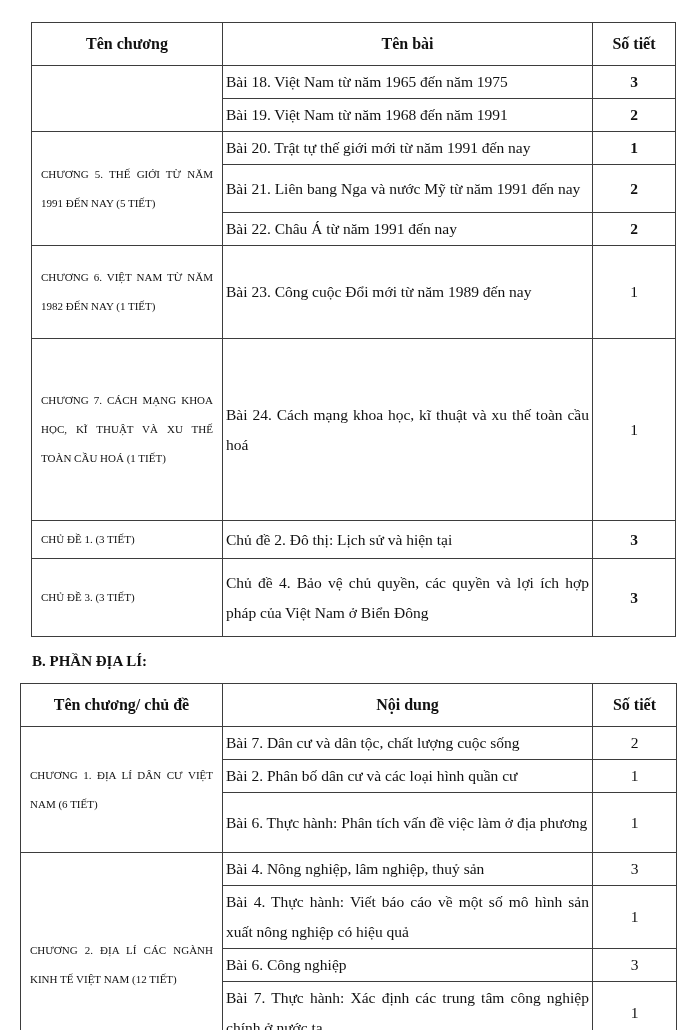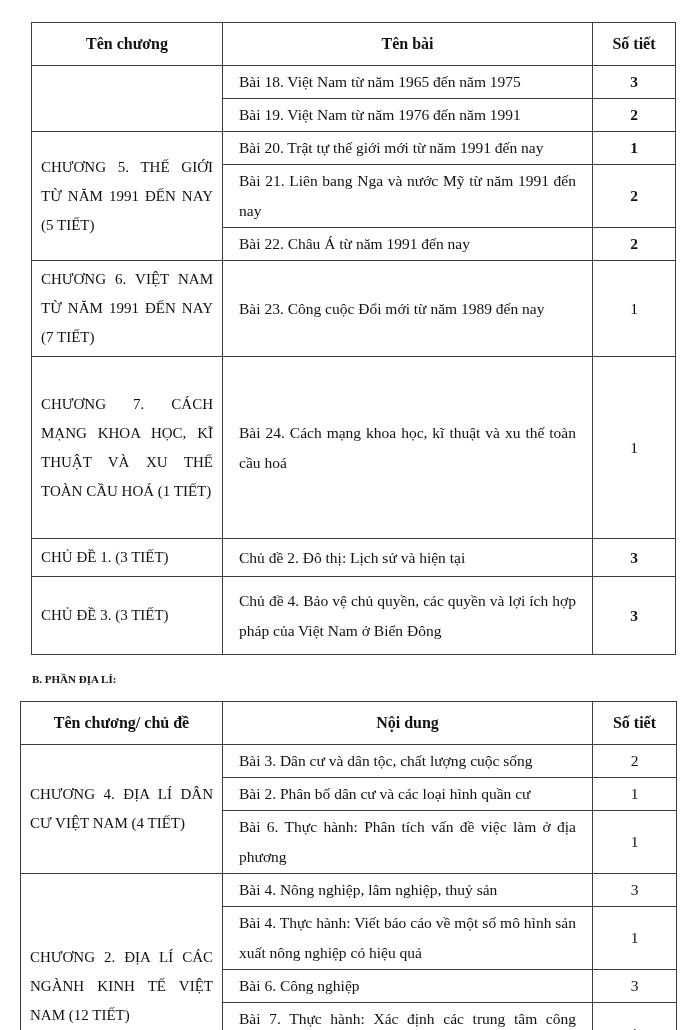--- a/index.html
+++ b/index.html
@@ -29,35 +29,35 @@
   #geo-table col.c1 { width: 202px; }
   #geo-table col.c2 { width: 370px; }
   #geo-table col.c3 { width: 84px; }
 
   th.hdr {
     font-weight: bold; text-align: center;
     font-size: 16px; height: 30px; padding: 6px 4px;
     line-height: 24px;
   }
   td.chapter {
-    font-size: 15px; line-height: 29px;
+    font-size: 11px; line-height: 29px;
     padding: 4px 9px; text-align: justify;
   }
   td.lesson {
     font-size: 15.5px; line-height: 30px;
-    padding: 1px 16px; text-align: justify;
+    padding: 1px 3px; text-align: justify;
   }
   td.periods {
     font-size: 15.5px; text-align: center; padding: 1px 2px;
   }
   td.periods.pb { font-weight: bold; }
 
   .section-heading {
     margin: 14px 9px 0 32px;
-    font-size: 11px; font-weight: bold;
+    font-size: 15px; font-weight: bold;
     line-height: 20px;
   }
 </style>
 </head>
 <body>
 
 <div class="page">
 
   <table id="history-table">
     <colgroup>
@@ -71,40 +71,40 @@
       <th class="hdr">Tên bài</th>
       <th class="hdr">Số tiết</th>
     </tr>
 
     <tr style="height:32px">
       <td class="chapter" rowspan="2"></td>
       <td class="lesson">Bài 18. Việt Nam từ năm 1965 đến năm 1975</td>
       <td class="periods pb">3</td>
     </tr>
     <tr style="height:29px">
-      <td class="lesson">Bài 19. Việt Nam từ năm 1976 đến năm 1991</td>
+      <td class="lesson">Bài 19. Việt Nam từ năm 1968 đến năm 1991</td>
       <td class="periods pb">2</td>
     </tr>
 
     <tr style="height:30px">
       <td class="chapter" rowspan="3">CHƯƠNG 5. THẾ GIỚI TỪ NĂM 1991 ĐẾN NAY (5 TIẾT)</td>
       <td class="lesson">Bài 20. Trật tự thế giới mới từ năm 1991 đến nay</td>
       <td class="periods pb">1</td>
     </tr>
     <tr style="height:48px">
       <td class="lesson">Bài 21. Liên bang Nga và nước Mỹ từ năm 1991 đến nay</td>
       <td class="periods pb">2</td>
     </tr>
     <tr style="height:28px">
       <td class="lesson">Bài 22. Châu Á từ năm 1991 đến nay</td>
       <td class="periods pb">2</td>
     </tr>
 
     <tr style="height:93px">
-      <td class="chapter">CHƯƠNG 6. VIỆT NAM TỪ NĂM 1991 ĐẾN NAY (7 TIẾT)</td>
+      <td class="chapter">CHƯƠNG 6. VIỆT NAM TỪ NĂM 1982 ĐẾN NAY (1 TIẾT)</td>
       <td class="lesson">Bài 23. Công cuộc Đổi mới từ năm 1989 đến nay</td>
       <td class="periods">1</td>
     </tr>
 
     <tr style="height:182px">
       <td class="chapter">CHƯƠNG 7. CÁCH MẠNG KHOA HỌC, KĨ THUẬT VÀ XU THẾ TOÀN CẦU HOÁ (1 TIẾT)</td>
       <td class="lesson">Bài 24. Cách mạng khoa học, kĩ thuật và xu thế toàn cầu hoá</td>
       <td class="periods">1</td>
     </tr>
 
@@ -131,22 +131,22 @@
         <col class="c3">
       </colgroup>
     <tbody>
         <tr style="height:30px">
       <th class="hdr">Tên chương/ chủ đề</th>
       <th class="hdr">Nội dung</th>
       <th class="hdr">Số tiết</th>
     </tr>
 
     <tr style="height:31px">
-      <td class="chapter" rowspan="3">CHƯƠNG 4. ĐỊA LÍ DÂN CƯ VIỆT NAM (4 TIẾT)</td>
-      <td class="lesson">Bài 3. Dân cư và dân tộc, chất lượng cuộc sống</td>
+      <td class="chapter" rowspan="3">CHƯƠNG 1. ĐỊA LÍ DÂN CƯ VIỆT NAM (6 TIẾT)</td>
+      <td class="lesson">Bài 7. Dân cư và dân tộc, chất lượng cuộc sống</td>
       <td class="periods">2</td>
     </tr>
     <tr style="height:30px">
       <td class="lesson">Bài 2. Phân bố dân cư và các loại hình quần cư</td>
       <td class="periods">1</td>
     </tr>
     <tr style="height:60px">
       <td class="lesson">Bài 6. Thực hành: Phân tích vấn đề việc làm ở địa phương</td>
       <td class="periods">1</td>
     </tr>

